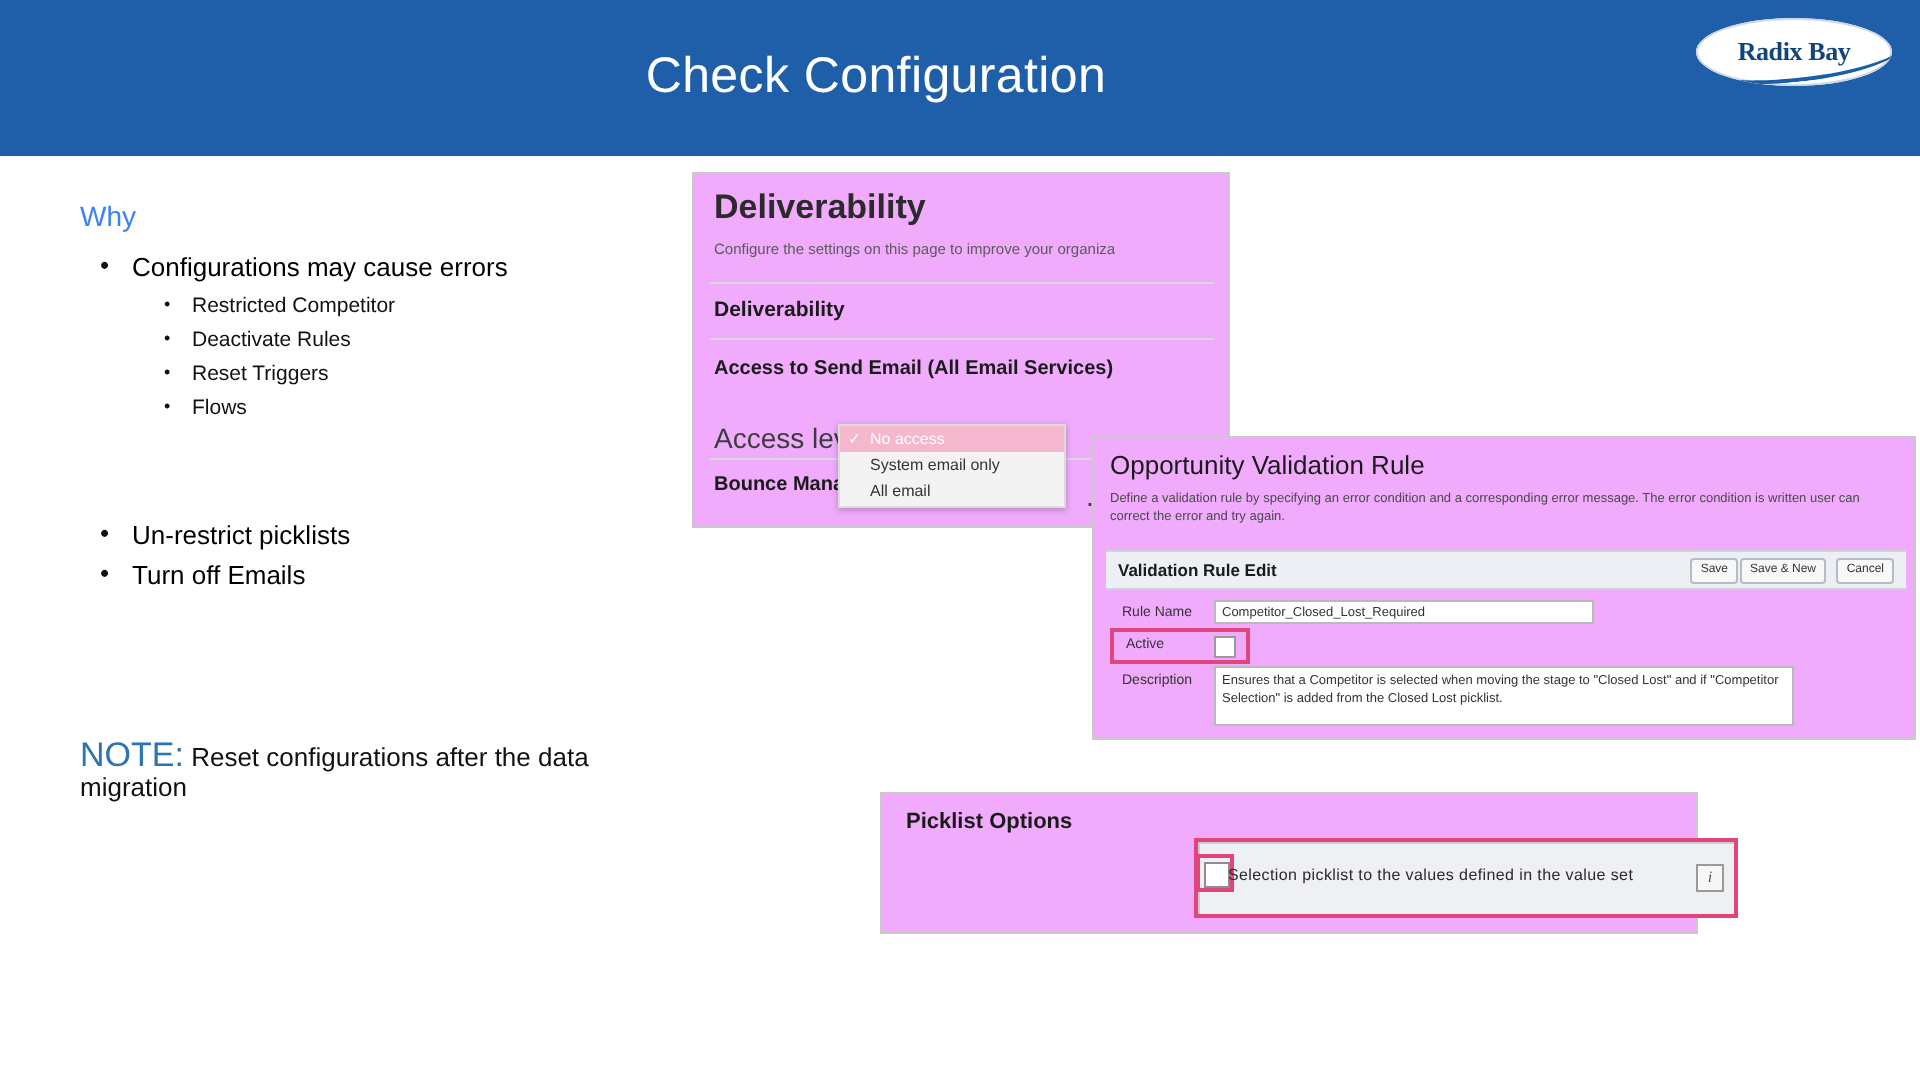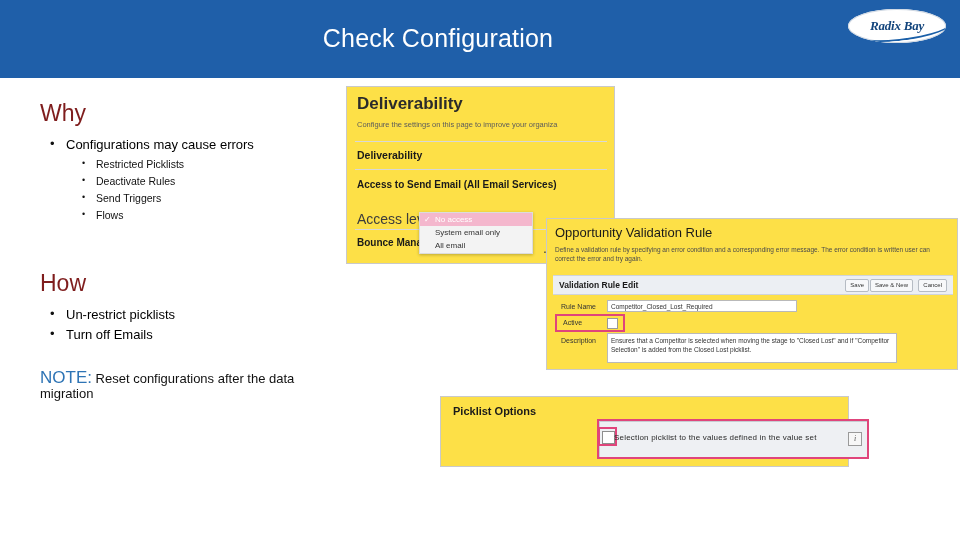--- a/index.html
+++ b/index.html
@@ -47,32 +47,31 @@
     border-bottom: 2px solid #1a5fa8;
     border-radius: 50%;
     transform: rotate(-6deg);
   }
   .logo-text {
     position: absolute;
     left: 0; top: 9px;
     width: 98px;
     text-align: center;
     font-family: "Liberation Serif", serif;
-    font-style: italic;
     font-weight: bold;
     font-size: 13px;
     color: #12447c;
     letter-spacing: -0.2px;
   }
 
   
   .left-col { position: absolute; left: 40px; top: 100px; width: 310px; }
   .sec-head {
-    color: #7f1d1d;
-    font-size: 23px;
+    color: #3b82f6;
+    font-size: 14px;
     margin: 0 0 9px 0;
   }
   .sec-head.how { margin-top: 0; }
   .bullet-l1 {
     position: relative;
     font-size: 13px;
     color: #000000;
     margin: 0 0 3px 0;
     padding-left: 26px;
     line-height: 17px;
@@ -109,21 +108,21 @@
   }
   .note-label {
     color: #2e74b5;
     font-size: 17px;
     text-align: right;
   }
 
   
   .shot {
     position: absolute;
-    background: #fde047;
+    background: #f0abfc;
     border: 1px solid #c9c9c9;
     box-sizing: border-box;
   }
 
   
   #shot-deliverability { left: 346px; top: 86px; width: 269px; height: 178px; }
   .dlv-title {
     position: absolute; left: 10px; top: 7px;
     font-size: 17px; color: #2b2b2b; font-weight: bold;
   }
@@ -251,28 +250,27 @@
 <div class="header-band"></div>
 <div class="header-title">Check Configuration</div>
 <div class="logo">
   <div class="logo-swoosh"></div>
   <div class="logo-text">Radix Bay</div>
 </div>
 
 <div class="left-col">
   <div class="sec-head">Why</div>
   <div class="bullet-l1">Configurations may cause errors</div>
-  <div class="bullet-l2">Restricted Picklists</div>
+  <div class="bullet-l2">Restricted Competitor</div>
   <div class="bullet-l2">Deactivate Rules</div>
-  <div class="bullet-l2">Send Triggers</div>
+  <div class="bullet-l2">Reset Triggers</div>
   <div class="bullet-l2">Flows</div>
 
   <div style="height:46px"></div>
 
-  <div class="sec-head how">How</div>
   <div class="bullet-l1">Un-restrict picklists</div>
   <div class="bullet-l1">Turn off Emails</div>
 </div>
 
 <div class="note-block">
   <span class="note-label">NOTE:</span>
   <span>Reset configurations after the data migration</span>
 </div>
 
 <div class="shot" id="shot-deliverability">

